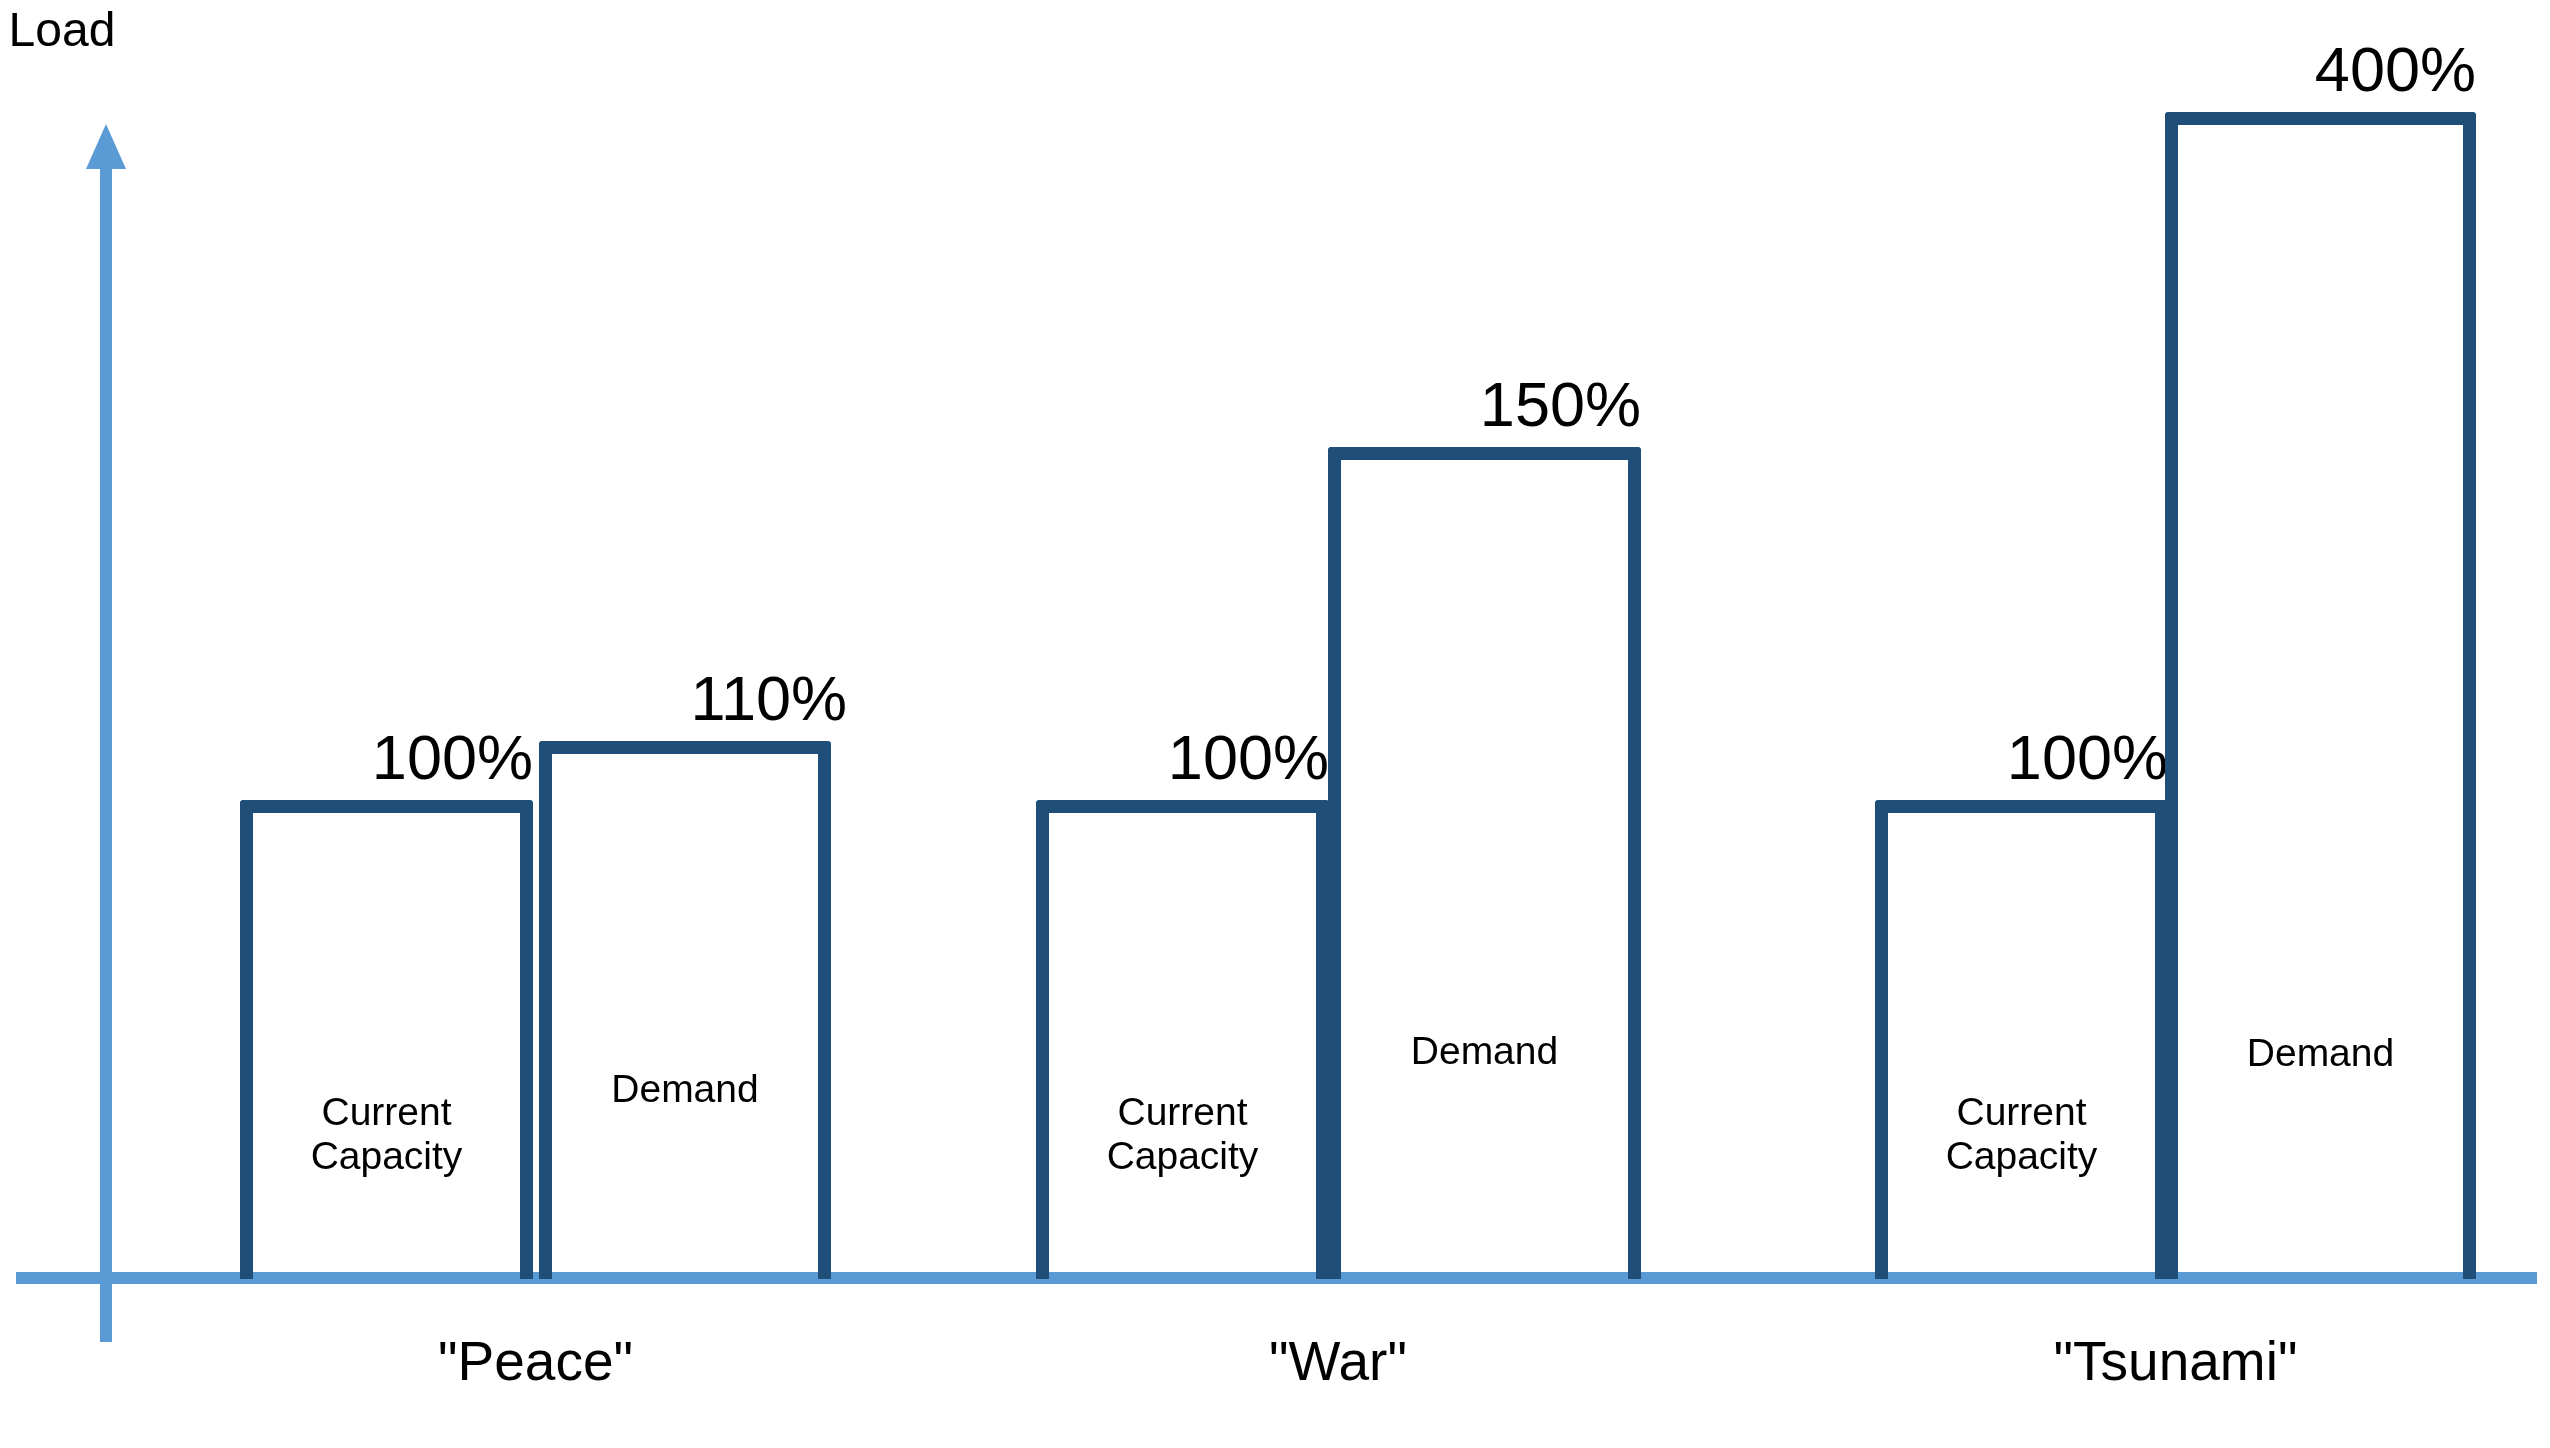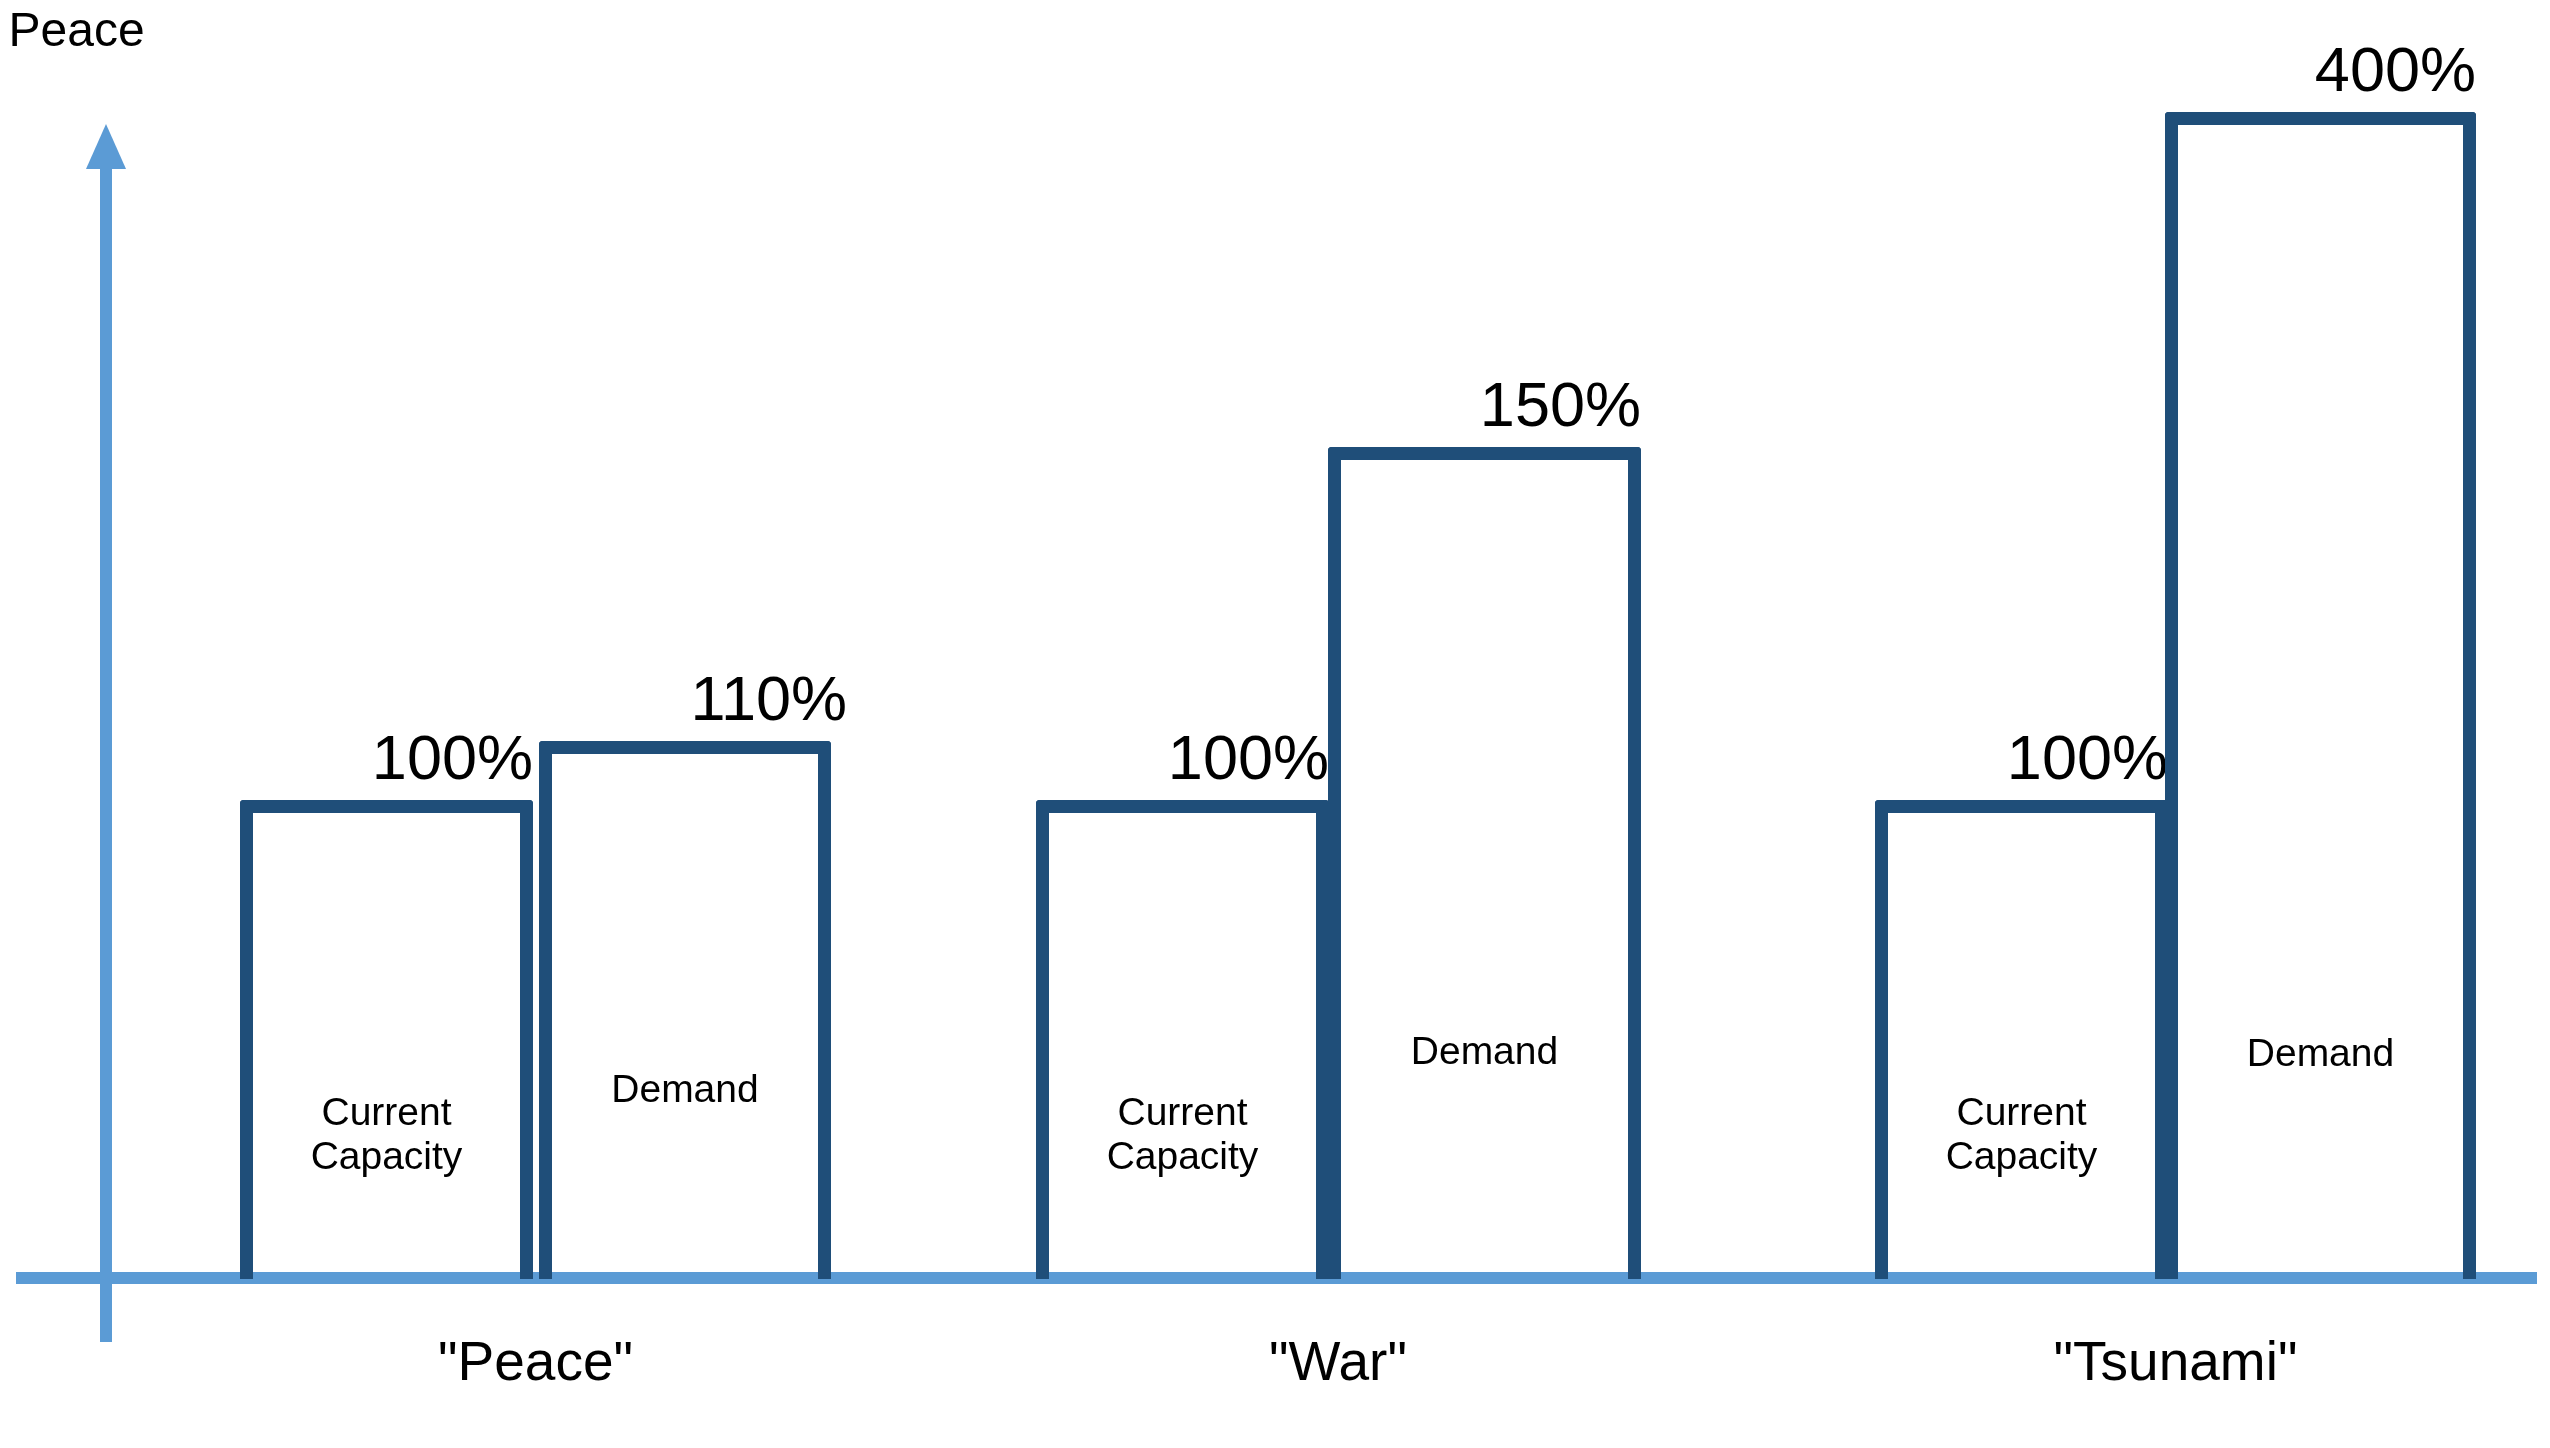--- a/index.html
+++ b/index.html
@@ -92,21 +92,21 @@
     white-space: nowrap;
   }
 </style>
 </head>
 <body>
 
 <div id="stage">
 
   <div class="axis-y-arrow"></div>
   <div class="axis-y-line"></div>
-  <div class="axis-label">Peace</div>
+  <div class="axis-label">Load</div>
 
   <div class="axis-x-line"></div>
 
   <div class="bar" style="left:240px; top:800px; width:293px; height:479px;">
     <div class="bar-inner-label" style="top:277px;">Current
 Capacity</div>
   </div>
   <div class="bar-value" style="left:240px; top:726px; width:293px;">100%</div>
 
   <div class="bar" style="left:539px; top:741px; width:292px; height:538px;">

